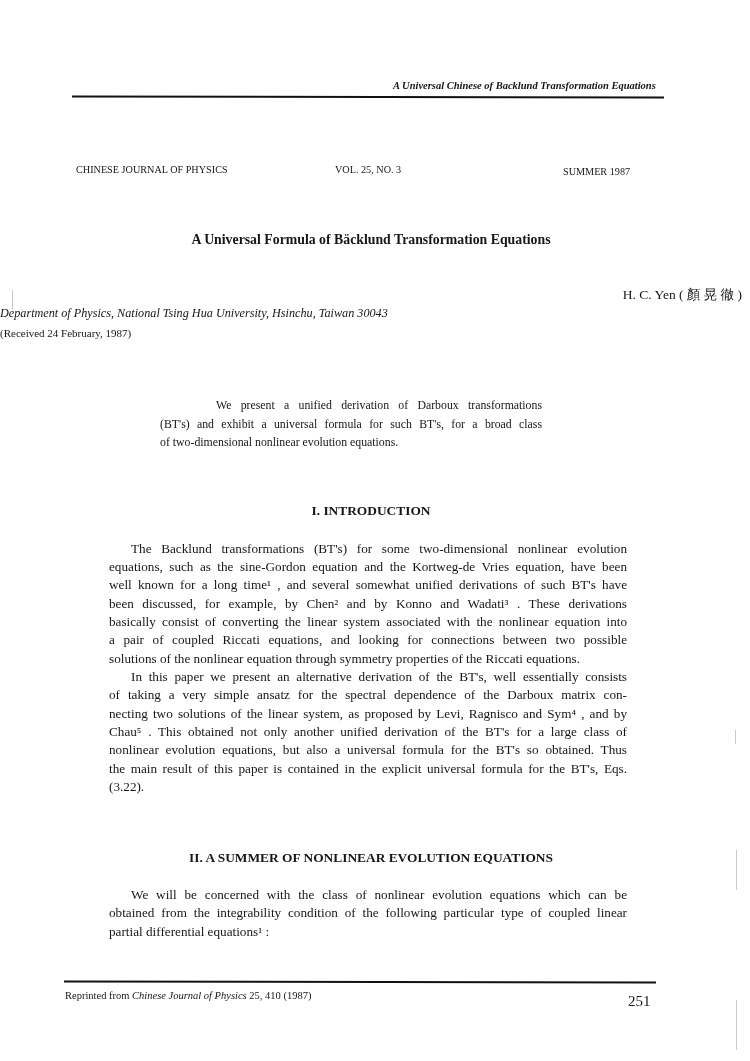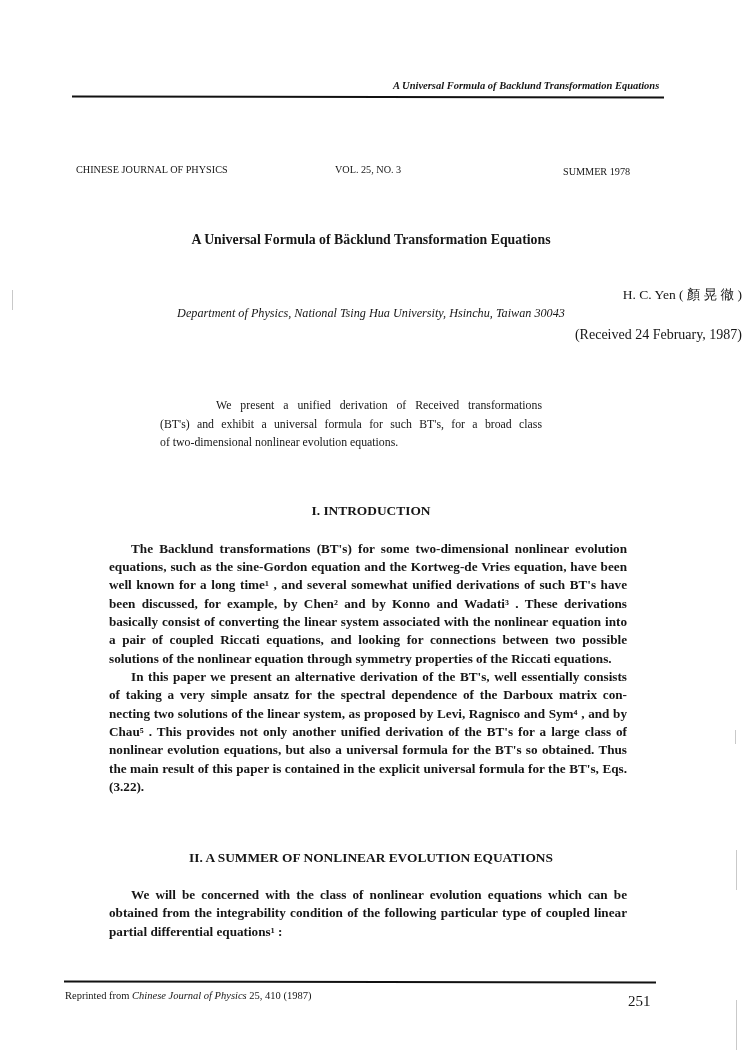--- a/index.html
+++ b/index.html
@@ -11,70 +11,70 @@
     .abs { position: absolute; white-space: nowrap; }
     .running-head {
       left: 393px; top: 80px; font-size: 10.5px; font-style: italic; font-weight: bold;
     }
     .rule { position: absolute; background: #111; }
     .rule-top { left: 72px; top: 96px; width: 592px; height: 2px; transform: skewY(0.12deg); }
     .rule-bottom { left: 64px; top: 981px; width: 592px; height: 2px; transform: skewY(0.1deg); }
     .masthead { top: 164px; font-size: 10.2px; }
     .title { left: 0; width: 742px; text-align: center; top: 232px; font-size: 13.8px; font-weight: bold; }
     .author { left: 0; width: 742px; text-align: right; top: 286px; font-size: 13.5px; }
-    .affil { left: 0; width: 742px; text-align: center; top: 306px; font-size: 12.2px; font-style: italic; }
-    .received { left: 0; width: 742px; text-align: right; top: 327px; font-size: 14px; }
+    .affil { left: 0; width: 742px; top: 306px; font-size: 12.2px; font-style: italic; }
+    .received { left: 0; width: 742px; text-align: left; top: 327px; font-size: 11px; }
     .abstract-line { left: 160px; width: 382px; font-size: 11.8px; text-align: justify; text-align-last: justify; }
     .abstract-line.first { padding-left: 56px; width: 326px; }
     .abstract-line.last { text-align-last: left; }
     .section-heading { left: 0; width: 742px; text-align: center; font-size: 13.4px; font-weight: bold; }
-    .body-line { left: 109px; width: 518px; font-size: 13.2px; text-align: justify; text-align-last: justify; font-weight: bold; }
+    .body-line { left: 109px; width: 518px; font-size: 13.2px; text-align: justify; text-align-last: justify; }
     .body-line.indent { padding-left: 22px; width: 496px; }
     .body-line.last { text-align-last: left; }
     .footer-text { left: 65px; top: 990px; font-size: 10.5px; }
     .footer-text i { font-style: italic; }
     .footer-text b { font-weight: normal; }
     .page-num { left: 628px; top: 993px; font-size: 15px; }
     .speck { position: absolute; background: #c9c9c9; }
   </style>
 </head>
 <body>
 
-<div class="abs running-head">A Universal Formula of Backlund Transformation Equations</div>
+<div class="abs running-head">A Universal Chinese of Backlund Transformation Equations</div>
 <div class="rule rule-top"></div>
 
 <div class="abs masthead" style="left:76px">CHINESE JOURNAL OF PHYSICS</div>
 <div class="abs masthead" style="left:335px">VOL. 25, NO. 3</div>
-<div class="abs masthead" style="left:563px;top:166px">SUMMER 1978</div>
+<div class="abs masthead" style="left:563px;top:166px">SUMMER 1987</div>
 
 <div class="abs title">A Universal Formula of Bäcklund Transformation Equations</div>
 <div class="abs author">H. C. Yen ( 顏 晃 徹 )</div>
 <div class="abs affil">Department of Physics, National Tsing Hua University, Hsinchu, Taiwan 30043</div>
 <div class="abs received">(Received 24 February, 1987)</div>
 
 <div>
-  <div class="abs abstract-line first" style="top:398px">We present a unified derivation of Received transformations</div>
+  <div class="abs abstract-line first" style="top:398px">We present a unified derivation of Darboux transformations</div>
   <div class="abs abstract-line" style="top:417px">(BT's) and exhibit a universal formula for such BT's, for a broad class</div>
   <div class="abs abstract-line last" style="top:435px">of two-dimensional nonlinear evolution equations.</div>
 </div>
 
 <div class="abs section-heading" style="top:503px">I.  INTRODUCTION</div>
 
 <div>
   <div class="abs body-line indent" style="top:541px">The Backlund transformations (BT's) for some two-dimensional nonlinear evolution</div>
   <div class="abs body-line" style="top:559px">equations, such as the sine-Gordon equation and the Kortweg-de Vries equation, have been</div>
   <div class="abs body-line" style="top:577px">well known for a long time¹ , and several somewhat unified derivations of such BT's have</div>
   <div class="abs body-line" style="top:596px">been discussed, for example, by Chen² and by Konno and Wadati³ .  These derivations</div>
   <div class="abs body-line" style="top:614px">basically consist of converting the linear system associated with the nonlinear equation into</div>
   <div class="abs body-line" style="top:632px">a pair of coupled Riccati equations, and looking for connections between two possible</div>
   <div class="abs body-line last" style="top:651px">solutions of the nonlinear equation through symmetry properties of the Riccati equations.</div>
   <div class="abs body-line indent" style="top:669px">In this paper we present an alternative derivation of the BT's, well essentially consists</div>
   <div class="abs body-line" style="top:687px">of taking a very simple ansatz for the spectral dependence of the Darboux matrix con-</div>
   <div class="abs body-line" style="top:706px">necting two solutions of the linear system, as proposed by Levi, Ragnisco and Sym⁴ , and by</div>
-  <div class="abs body-line" style="top:724px">Chau⁵ .  This provides not only another unified derivation of the BT's for a large class of</div>
+  <div class="abs body-line" style="top:724px">Chau⁵ .  This obtained not only another unified derivation of the BT's for a large class of</div>
   <div class="abs body-line" style="top:742px">nonlinear evolution equations, but also a universal formula for the BT's so obtained.  Thus</div>
   <div class="abs body-line" style="top:761px">the main result of this paper is contained in the explicit universal formula for the BT's, Eqs.</div>
   <div class="abs body-line last" style="top:779px">(3.22).</div>
 </div>
 
 <div class="abs section-heading" style="top:850px">II.  A SUMMER OF NONLINEAR EVOLUTION EQUATIONS</div>
 
 <div>
   <div class="abs body-line indent" style="top:887px">We will be concerned with the class of nonlinear evolution equations which can be</div>
   <div class="abs body-line" style="top:905px">obtained from the integrability condition of the following particular type of coupled linear</div>

